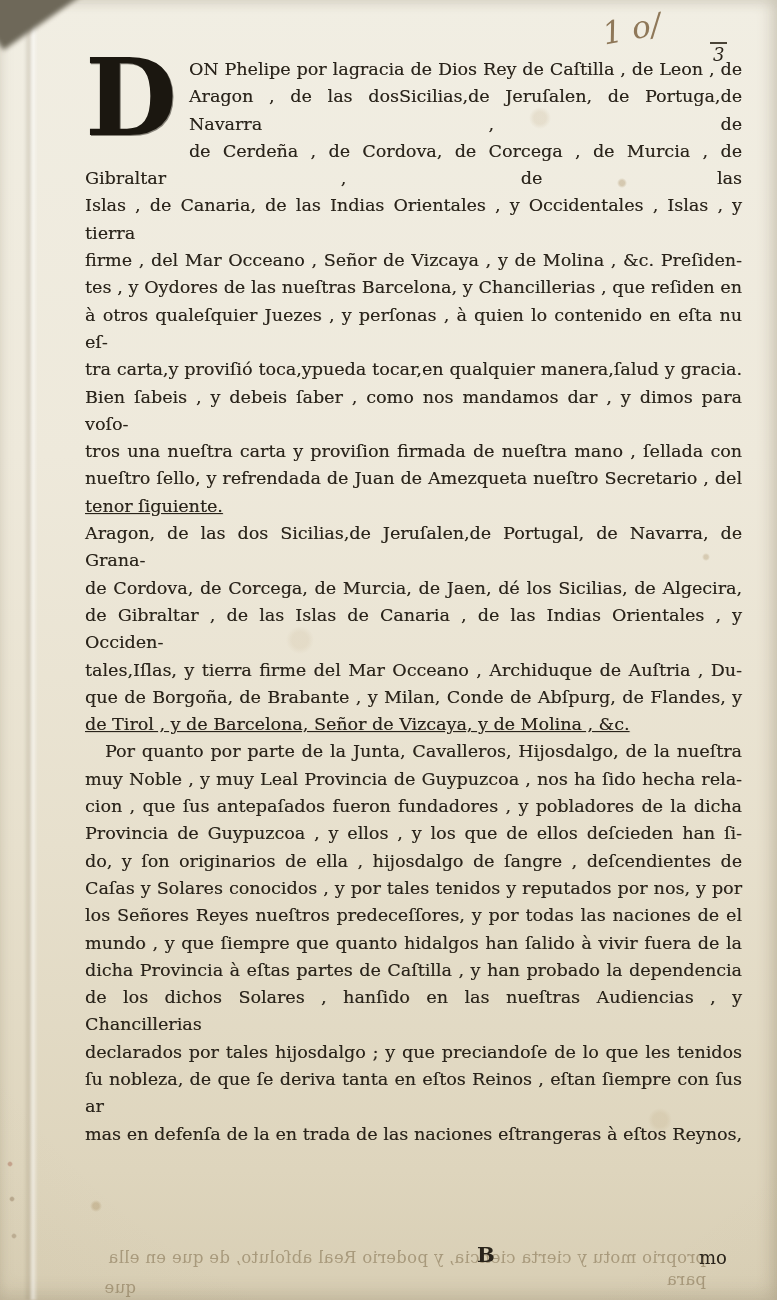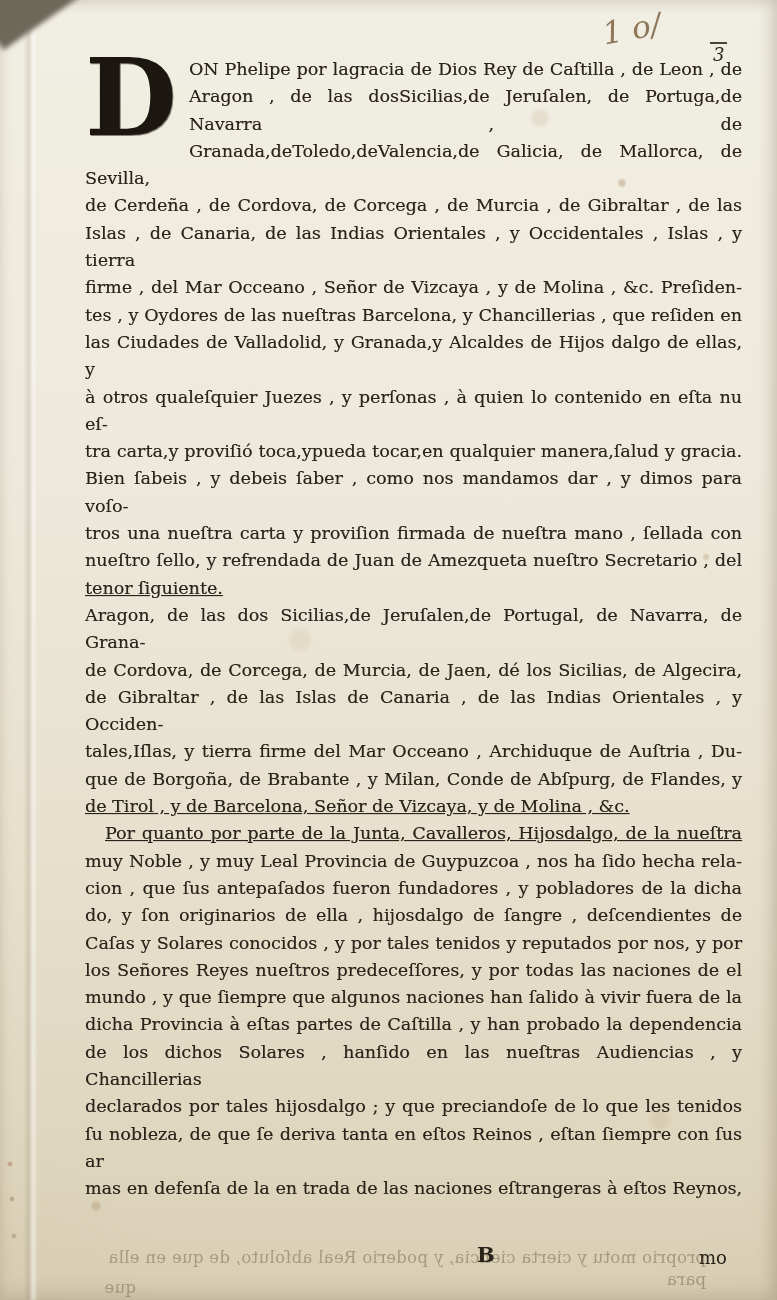--- a/index.html
+++ b/index.html
@@ -57,49 +57,48 @@
   <div class="bleed bleed2">que</div>
 
   <div class="hand">1 o/</div>
   <div class="folio">3</div>
 
   <div class="text-block">
       <div class="para">
         <span class="dropcap">D</span>
         <div class="line">ON Phelipe por lagracia de Dios Rey de Caſtilla , de Leon , de</div>
         <div class="line">Aragon , de las dosSicilias,de Jeruſalen, de Portuga,de Navarra , de</div>
-        <div class="line">Granada,deToledo,deValencia,de Galicia, de Mallorca, de Sevilla,</div>
         <div class="line">de Cerdeña , de Cordova, de Corcega , de Murcia , de Gibraltar , de las</div>
         <div class="line">Islas , de Canaria, de las Indias Orientales , y Occidentales , Islas , y tierra</div>
         <div class="line">firme , del Mar Occeano , Señor de Vizcaya , y de Molina , &amp;c. Preſiden-</div>
         <div class="line">tes , y Oydores de las nueſtras Barcelona, y Chancillerias , que reſiden en</div>
-        <div class="line">las Ciudades de Valladolid, y Granada,y Alcaldes de Hijos dalgo de ellas, y</div>
         <div class="line">à otros qualeſquier Juezes , y perſonas , à quien lo contenido en eſta nu eſ-</div>
         <div class="line">tra carta,y proviſió toca,ypueda tocar,en qualquier manera,ſalud y gracia.</div>
         <div class="line">Bien ſabeis , y debeis ſaber , como nos mandamos dar , y dimos para voſo-</div>
         <div class="line">tros una nueſtra carta y proviſion firmada de nueſtra mano , ſellada con</div>
         <div class="line">nueſtro ſello, y refrendada de Juan de Amezqueta nueſtro Secretario , del</div>
         <div class="line last">tenor ſiguiente.</div>
       </div>
       <div class="para">
         <div class="line">Aragon, de las dos Sicilias,de Jeruſalen,de Portugal, de Navarra, de Grana-</div>
         <div class="line">de Cordova, de Corcega, de Murcia, de Jaen, dé los Sicilias, de Algecira,</div>
         <div class="line">de Gibraltar , de las Islas de Canaria , de las Indias Orientales , y Occiden-</div>
         <div class="line">tales,Iſlas, y tierra firme del Mar Occeano , Archiduque de Auſtria , Du-</div>
         <div class="line">que de Borgoña, de Brabante , y Milan, Conde de Abſpurg, de Flandes, y</div>
         <div class="line last">de Tirol , y de Barcelona, Señor de Vizcaya, y de Molina , &amp;c.</div>
       </div>
       <div class="para">
-        <div class="line" style="text-indent: 20px; text-decoration: underline;">Por quanto por parte de la Junta, Cavalleros, Hijosdalgo, de la nueſtra</div>
+        <div class="line" style="text-indent: 20px;">Por quanto por parte de la Junta, Cavalleros, Hijosdalgo, de la nueſtra</div>
         <div class="line">muy Noble , y muy Leal Provincia de Guypuzcoa , nos ha ſido hecha rela-</div>
         <div class="line">cion , que ſus antepaſados fueron fundadores , y pobladores de la dicha</div>
+        <div class="line">Provincia de Guypuzcoa , y ellos , y los que de ellos deſcieden han ſi-</div>
         <div class="line">do, y ſon originarios de ella , hijosdalgo de ſangre , deſcendientes de</div>
         <div class="line">Caſas y Solares conocidos , y por tales tenidos y reputados por nos, y por</div>
         <div class="line">los Señores Reyes nueſtros predeceſſores, y por todas las naciones de el</div>
-        <div class="line">mundo , y que ſiempre que algunos naciones han ſalido à vivir fuera de la</div>
+        <div class="line">mundo , y que ſiempre que quanto hidalgos han ſalido à vivir fuera de la</div>
         <div class="line">dicha Provincia à eſtas partes de Caſtilla , y han probado la dependencia</div>
         <div class="line">de los dichos Solares , hanſido en las nueſtras Audiencias , y Chancillerias</div>
         <div class="line">declarados por tales hijosdalgo ; y que preciandoſe de lo que les tenidos</div>
         <div class="line">ſu nobleza, de que ſe deriva tanta en eſtos Reinos , eſtan ſiempre con ſus ar</div>
         <div class="line">mas en defenſa de la en trada de las naciones eſtrangeras à eſtos Reynos,</div>
       </div>
     </div>
 
   <div class="catchline">
     <span class="sig">B</span>

